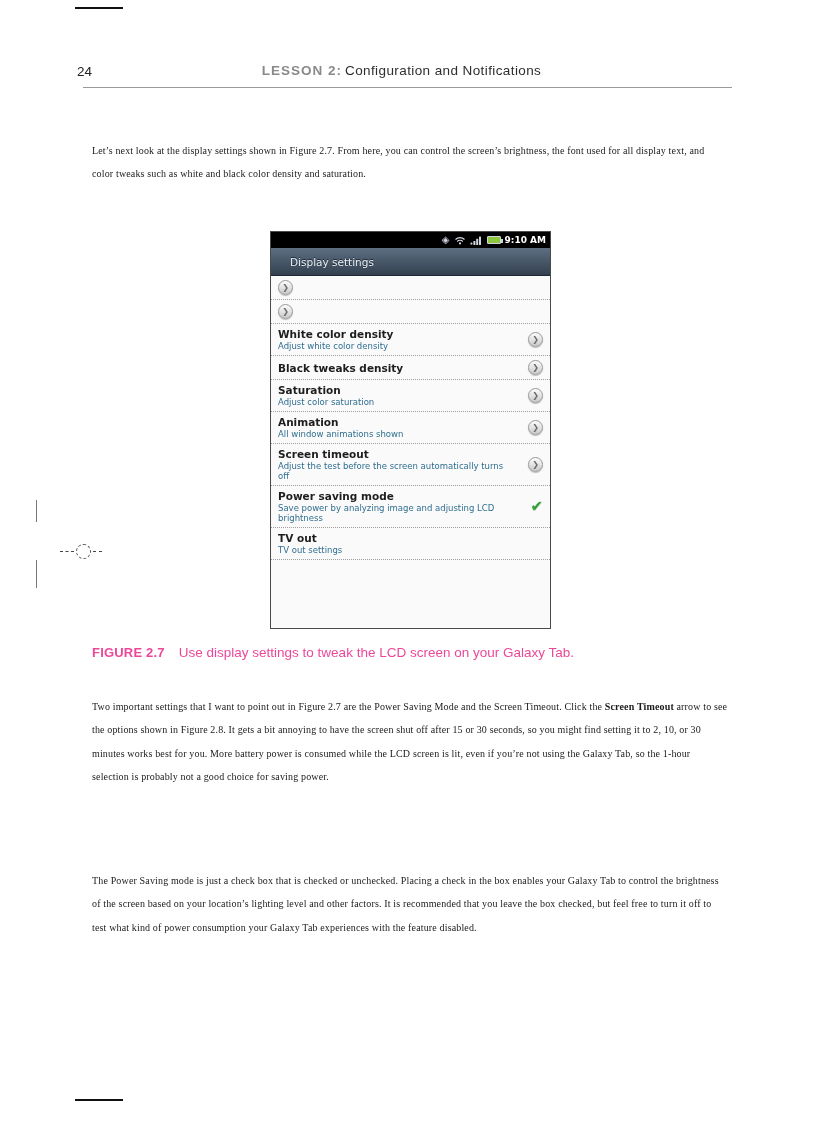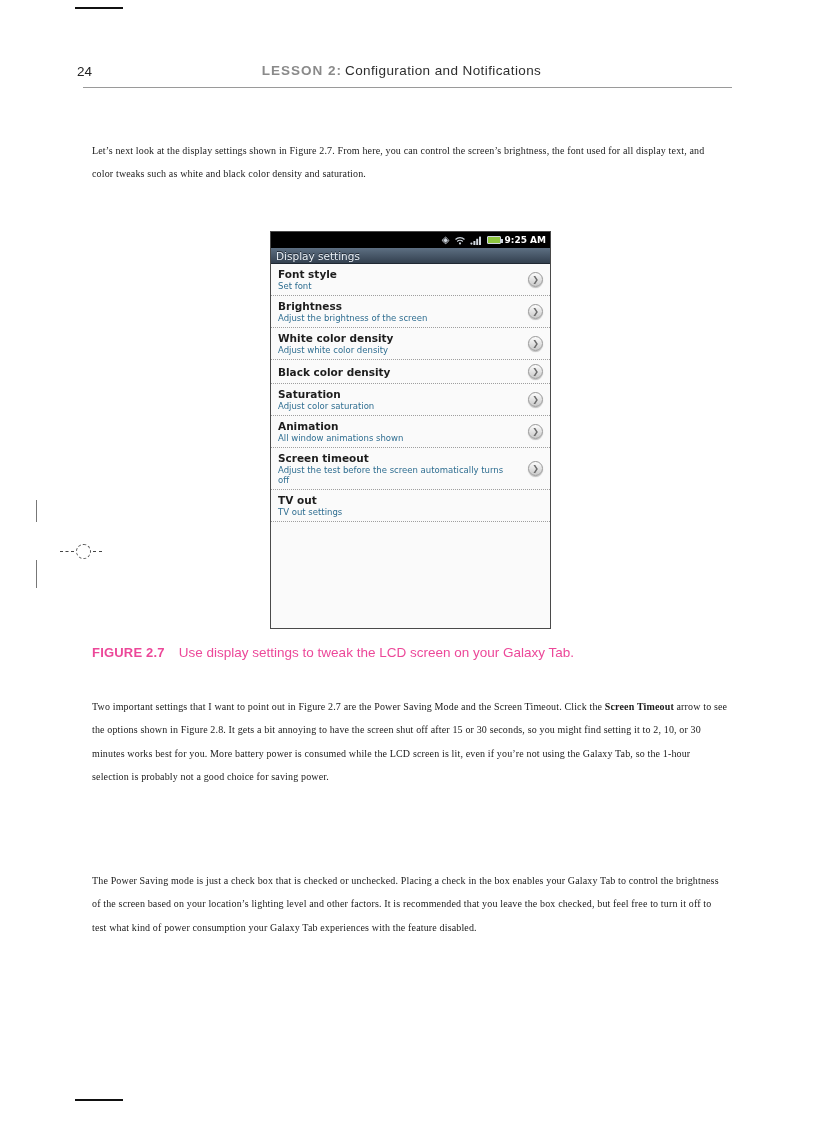--- a/index.html
+++ b/index.html
@@ -52,25 +52,25 @@
   .status-bar {
     flex:0 0 auto; height:16px; background:#000;
     display:flex; align-items:center; justify-content:flex-end; gap:4px; padding:0 4px;
   }
   .status-time { color:#fff; font-size:9px; font-weight:bold; }
   .diamond-glyph { color:#cfd6de; font-size:10px; line-height:10px; }
   .battery-body { position:relative; width:14px; height:8px; border:1px solid #cfd6de; border-radius:1px; background:#8dc63f; }
   .battery-nub  { position:absolute; right:-3px; top:2px; width:2px; height:4px; background:#cfd6de; }
 
   .title-bar {
-    flex:0 0 auto; height:16px;
+    flex:0 0 auto; height:28px;
     background:linear-gradient(#5d6f82,#33404f);
     border-bottom:1px solid #1f2832;
     color:#e9eff5; font-size:10.5px;
-    display:flex; align-items:center; padding-left:5px;
+    display:flex; align-items:center; padding-left:19px;
     text-shadow:0 -1px 0 #1c242e;
   }
 
   .settings-list { flex:1 1 auto; overflow:hidden; }
   .settings-row {
     display:flex; align-items:center; justify-content:space-between;
     padding:4px 7px 4px 7px; border-bottom:1px dotted #9f9f9f;
   }
   .row-text { width:230px; }
   .item-title    { font-size:10.5px; font-weight:bold; color:#1d1d1d; line-height:12px; }
@@ -117,54 +117,46 @@
     </svg>
     <svg width="13" height="10" viewBox="0 0 13 10">
       <circle cx="1.4" cy="8.6" r="1.1" fill="#cfd6de"></circle>
       <rect x="3.4" y="6" width="2" height="4" fill="#cfd6de"></rect>
       <rect x="6.2" y="3.8" width="2" height="6.2" fill="#cfd6de"></rect>
       <rect x="9" y="1.6" width="2" height="8.4" fill="#cfd6de"></rect>
     </svg>
     <span class="battery-body">
         <span class="battery-nub"></span>
       </span>
-    <span class="status-time">9:25 AM</span>
+    <span class="status-time">9:10 AM</span>
   </div>
   <div class="title-bar">Display settings</div>
   <div class="settings-list">
   <div class="settings-row">
-    <div class="row-text">
-      <div class="item-title">Font style</div>
-      <div class="item-subtitle">Set font</div>
-    </div>
-    <span class="arrow-btn">❯</span>
-
-  </div>
-
-  <div class="settings-row">
-    <div class="row-text">
-      <div class="item-title">Brightness</div>
-      <div class="item-subtitle">Adjust the brightness of the screen</div>
-    </div>
+    <span class="arrow-btn">❯</span>
+
+  </div>
+
+  <div class="settings-row">
     <span class="arrow-btn">❯</span>
 
   </div>
 
   <div class="settings-row">
     <div class="row-text">
       <div class="item-title">White color density</div>
       <div class="item-subtitle">Adjust white color density</div>
     </div>
     <span class="arrow-btn">❯</span>
 
   </div>
 
   <div class="settings-row">
     <div class="row-text">
-      <div class="item-title">Black color density</div>
+      <div class="item-title">Black tweaks density</div>
     </div>
     <span class="arrow-btn">❯</span>
 
   </div>
 
   <div class="settings-row">
     <div class="row-text">
       <div class="item-title">Saturation</div>
       <div class="item-subtitle">Adjust color saturation</div>
     </div>
@@ -183,20 +175,28 @@
 
   <div class="settings-row">
     <div class="row-text">
       <div class="item-title">Screen timeout</div>
       <div class="item-subtitle">Adjust the test before the screen automatically turns off</div>
     </div>
     <span class="arrow-btn">❯</span>
 
   </div>
 
+  <div class="settings-row">
+    <div class="row-text">
+      <div class="item-title">Power saving mode</div>
+      <div class="item-subtitle">Save power by analyzing image and adjusting LCD brightness</div>
+    </div>
+
+    <span class="check-icon">✔</span>
+  </div>
 
   <div class="settings-row">
     <div class="row-text">
       <div class="item-title">TV out</div>
       <div class="item-subtitle">TV out settings</div>
     </div>
 
   </div>
 </div>
 </figure>

